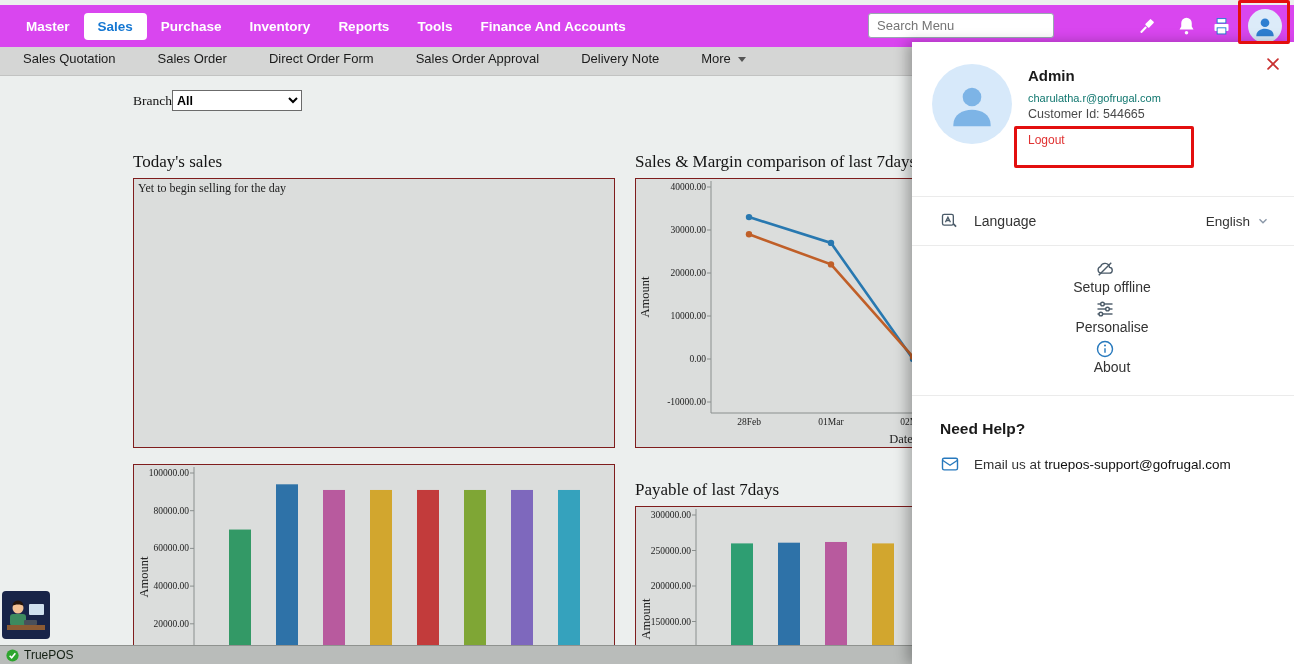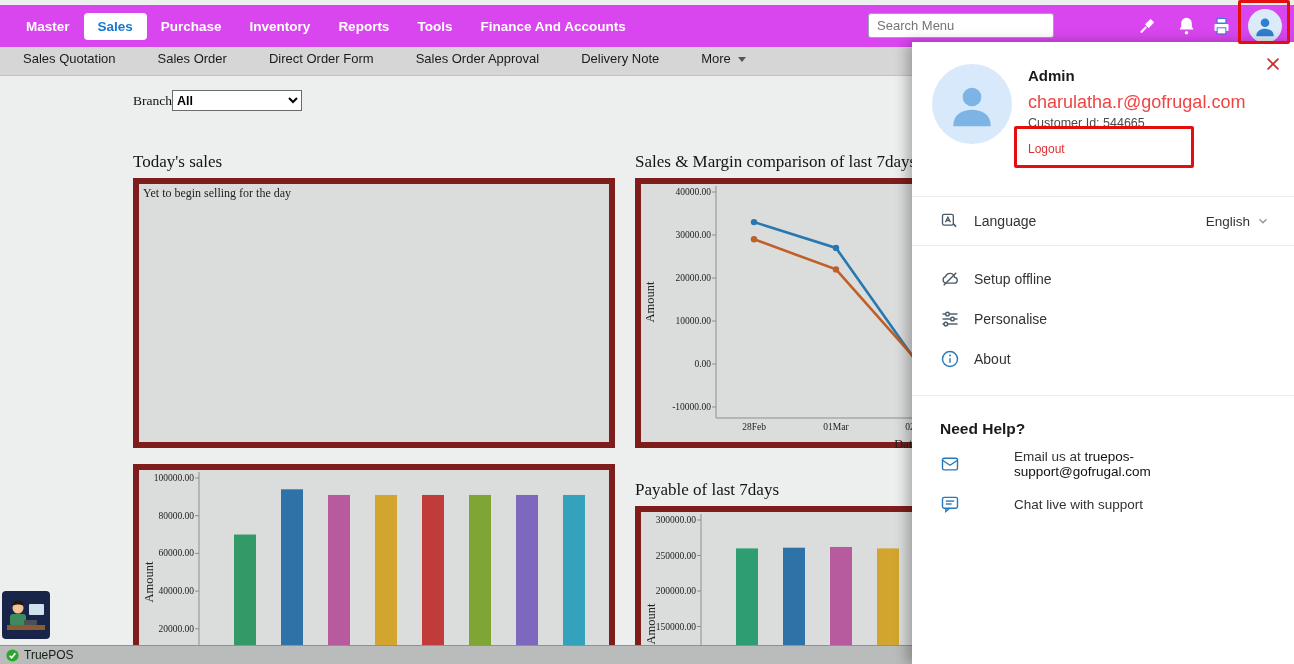--- a/index.html
+++ b/index.html
@@ -22,49 +22,49 @@
   .sub-item { font-size:13px; color:#1b1b1b; padding:0 21px; cursor:pointer; white-space:nowrap; }
   .caret { display:inline-block; width:0; height:0; border-left:4px solid transparent; border-right:4px solid transparent; border-top:5px solid #555; margin-left:7px; vertical-align:middle; }
 
   
   .branch-row { position:absolute; left:133px; top:90px; display:flex; align-items:center; gap:0; z-index:1; }
   .branch-label { font-family:"Liberation Serif", serif; font-size:13.5px; color:#111; }
   .branch-select { width:130px; height:21px; font-size:12.5px; font-weight:bold; border:1px solid #6b6b6b; background:#fff; }
 
   .panel { position:absolute; z-index:1;margin-top:32px; }
   .chart-title { font-family:"Liberation Serif", serif; font-size:17px; color:#141414; margin-bottom:6px; white-space:nowrap; }
-  .chart-box { background:#dbdddc; border:6px solid #7f1d1d; }
+  .chart-box { background:#dbdddc; border:1px solid #7f1d1d; }
   .empty-text { font-family:"Liberation Serif", serif; font-size:12px; color:#222; padding:2px 4px; }
   .chart-box svg { display:block; }
 
   
   .profile-panel { position:absolute; left:912px; top:42px; width:382px; height:622px; background:#fff; box-shadow:-5px 0 12px rgba(0,0,0,.28); z-index:20; }
   .close { position:absolute; right:12px; top:13px; width:18px; height:18px; cursor:pointer; }
   .phead { position:relative; height:154px; }
   .pavatar { position:absolute; left:20px; top:22px; width:80px; height:80px; border-radius:50%; background:#d7e9fa; display:flex; align-items:center; justify-content:center; }
   .pavatar svg { width:56px; height:56px; }
   .pinfo { position:absolute; left:116px; top:24px; }
   .pname { font-size:15px; font-weight:bold; color:#1b1b1b; line-height:20px; }
-  .pemail { font-size:18px; color:#ef4444; margin-top:6px; }
+  .pemail { font-size:11px; color:#0f766e; margin-top:6px; }
   .pcust { font-size:12.5px; color:#4a4a4a; margin-top:3px; }
   .plogout { font-size:12px; color:#e03131; margin-top:12px; cursor:pointer; }
   .prow { display:flex; align-items:center; padding:0 24px 0 28px; }
   .prow .picon { width:20px; height:20px; flex:0 0 20px; }
   .prow .picon svg { width:20px; height:20px; }
   .plabel { font-size:14px; color:#333; margin-left:14px; }
   .spacer { flex:1; }
   .pvalue { font-size:13.5px; color:#333; margin-right:6px; }
   .chev { width:14px; height:14px; }
   .chev svg { width:14px; height:14px; }
   .lang { height:50px; border-top:1px solid #ebebeb; border-bottom:1px solid #ebebeb; cursor:pointer; }
   .pgroup { margin-top:13px; }
-  .pgroup .prow { height:40px; cursor:pointer; }
+  .pgroup .prow { height:40px; cursor:pointer;flex-direction:column; }
   .pdivider { border-top:1px solid #ebebeb; margin-top:16px; }
   .phelp-title { font-size:15.5px; font-weight:bold; color:#1a1a1a; margin:24px 0 6px 28px; }
-  .phelp .prow { height:40px; cursor:pointer;gap:40px; }
+  .phelp .prow { height:40px; cursor:pointer; }
   .phelp .plabel { font-size:13.5px; }
   .strong { color:#111; }
 
   
   .annot { position:absolute; border:3px solid #e30f0f; border-radius:2px; pointer-events:none; }
   .annot-avatar { left:1238px; top:0px; width:52px; height:44px; z-index:50; }
   .annot-logout { left:102px; top:84px; width:180px; height:42px; z-index:5; }
 
   
   .mascot { position:absolute; left:2px; top:591px; width:48px; height:48px; z-index:6; cursor:pointer; }
@@ -311,31 +311,20 @@
       <div class="phelp-title">Need Help?</div>
       <div class="prow">
         <span class="picon">
           <svg viewBox="0 0 24 24" fill="none" stroke="#2779bd" stroke-width="1.7">
               <rect x="3" y="5" width="18" height="14" rx="2"></rect>
               <path d="M3 7.5l9 6 9-6"></path>
             </svg>
         </span>
         <span class="plabel"><span>Email us at </span><span class="strong">truepos-support@gofrugal.com</span></span>
       </div>
-      <div class="prow">
-        <span class="picon">
-          <svg viewBox="0 0 24 24" fill="none" stroke="#2779bd" stroke-width="1.7">
-              <rect x="3" y="4" width="18" height="13" rx="2"></rect>
-              <path d="M7 17v4l4.5-4"></path>
-              <line x1="7" y1="8.5" x2="17" y2="8.5"></line>
-              <line x1="7" y1="12" x2="14" y2="12"></line>
-            </svg>
-        </span>
-        <span class="plabel">Chat live with support</span>
-      </div>
     </div>
   </aside>
 
   <div class="annot annot-avatar"></div>
 
   <div class="mascot">
     <svg viewBox="0 0 48 48">
         <rect x="0" y="0" width="48" height="48" rx="4" fill="#182448"></rect>
         <rect x="27" y="13" width="15" height="11" rx="1" fill="#cfe0ee"></rect>
         <circle cx="16" cy="17" r="5.5" fill="#f3c296"></circle>

